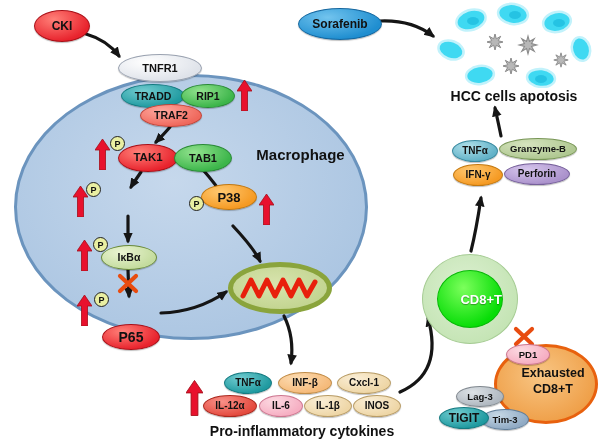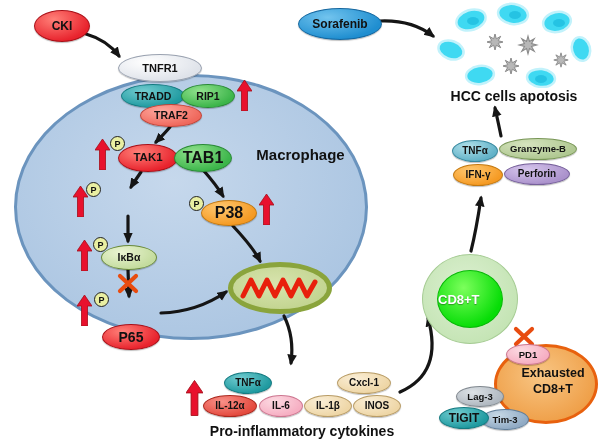--- a/index.html
+++ b/index.html
@@ -51,21 +51,21 @@
   #arrows{position:absolute;left:0;top:0;z-index:8;pointer-events:none;}
   #hcc-cells{position:absolute;left:433px;top:2px;z-index:9;}
   #cd8t-outer{
     position:absolute;left:422px;top:254px;width:94px;height:88px;border-radius:50%;
     background:radial-gradient(ellipse at 45% 40%,#ddf0d2,#c4e4b4 75%);
     border:1px solid #a6cc94;z-index:9;
   }
   #cd8t-inner{
     position:absolute;left:437px;top:270px;width:64px;height:56px;border-radius:50%;
     background:radial-gradient(ellipse at 40% 30%,#7cff5c,#07dd07 72%);
-    border:1px solid #08b808;z-index:10;display:flex;align-items:center;justify-content:flex-start;
+    border:1px solid #08b808;z-index:10;display:flex;align-items:center;justify-content:flex-end;
     font-weight:bold;font-size:13px;color:#fff;text-shadow:0 1px 1px rgba(0,0,0,.35);
   }
   #exhausted-body{
     position:absolute;left:494px;top:344px;width:104px;height:80px;border-radius:50%;
     background:radial-gradient(ellipse at 45% 38%,#f8c684,#ef9f48 75%);
     border:3px solid #e8610e;z-index:9;box-sizing:border-box;
   }
   #exhausted-label{
     position:absolute;left:512px;top:366px;width:82px;font-weight:bold;font-size:12.5px;
     text-align:center;z-index:10;line-height:1.25;color:#111;
@@ -129,26 +129,26 @@
   <div class="node c-green" style="left:181px;top:84px;width:52px;height:22px;">
       <span>RIP1</span>
     </div>
   <div class="node c-salmon" style="left:140px;top:104px;width:60px;height:21px;">
       <span>TRAF2</span>
     </div>
 
   <div class="node c-red" style="left:118px;top:144px;width:58px;height:26px;font-size:11.5px;">
       <span>TAK1</span>
     </div>
-  <div class="node c-green" style="left:174px;top:144px;width:56px;height:26px;font-size:16px;">
+  <div class="node c-green" style="left:174px;top:144px;width:56px;height:26px;font-size:11px;">
       <span>TAB1</span>
     </div>
   <div class="biglabel" style="left:248px;top:146px;width:105px;font-size:15px;">Macrophage</div>
 
-  <div class="node c-orange" style="left:201px;top:200px;width:54px;height:24px;font-size:16px;">
+  <div class="node c-orange" style="left:201px;top:184px;width:54px;height:24px;font-size:13px;">
       <span>P38</span>
     </div>
   <div class="node c-palegreen" style="left:101px;top:245px;width:54px;height:23px;">
       <span>IκBα</span>
     </div>
   <div class="node c-red" style="left:102px;top:300px;width:56px;height:24px;font-size:14px;margin-top:24px;">
       <span>P65</span>
     </div>
 
   <span class="p-badge" style="left:110px;top:136px;">P</span>
@@ -225,20 +225,23 @@
     </div>
 
   <div id="cd8t-outer"></div>
   <div id="cd8t-inner">
       <span>CD8+T</span>
     </div>
 
   <div class="node c-teal" style="left:224px;top:372px;width:46px;height:20px;font-size:10px;">
       <span>TNFα</span>
     </div>
+  <div class="node c-peach" style="left:278px;top:372px;width:52px;height:20px;font-size:10px;">
+      <span>INF-β</span>
+    </div>
   <div class="node c-wheat" style="left:337px;top:372px;width:52px;height:20px;font-size:10px;">
       <span>Cxcl-1</span>
     </div>
   <div class="node c-crimson" style="left:203px;top:395px;width:52px;height:20px;font-size:10px;">
       <span>IL-12α</span>
     </div>
   <div class="node c-pink" style="left:259px;top:395px;width:42px;height:20px;font-size:10px;">
       <span>IL-6</span>
     </div>
   <div class="node c-wheat" style="left:304px;top:395px;width:46px;height:20px;font-size:10px;">

